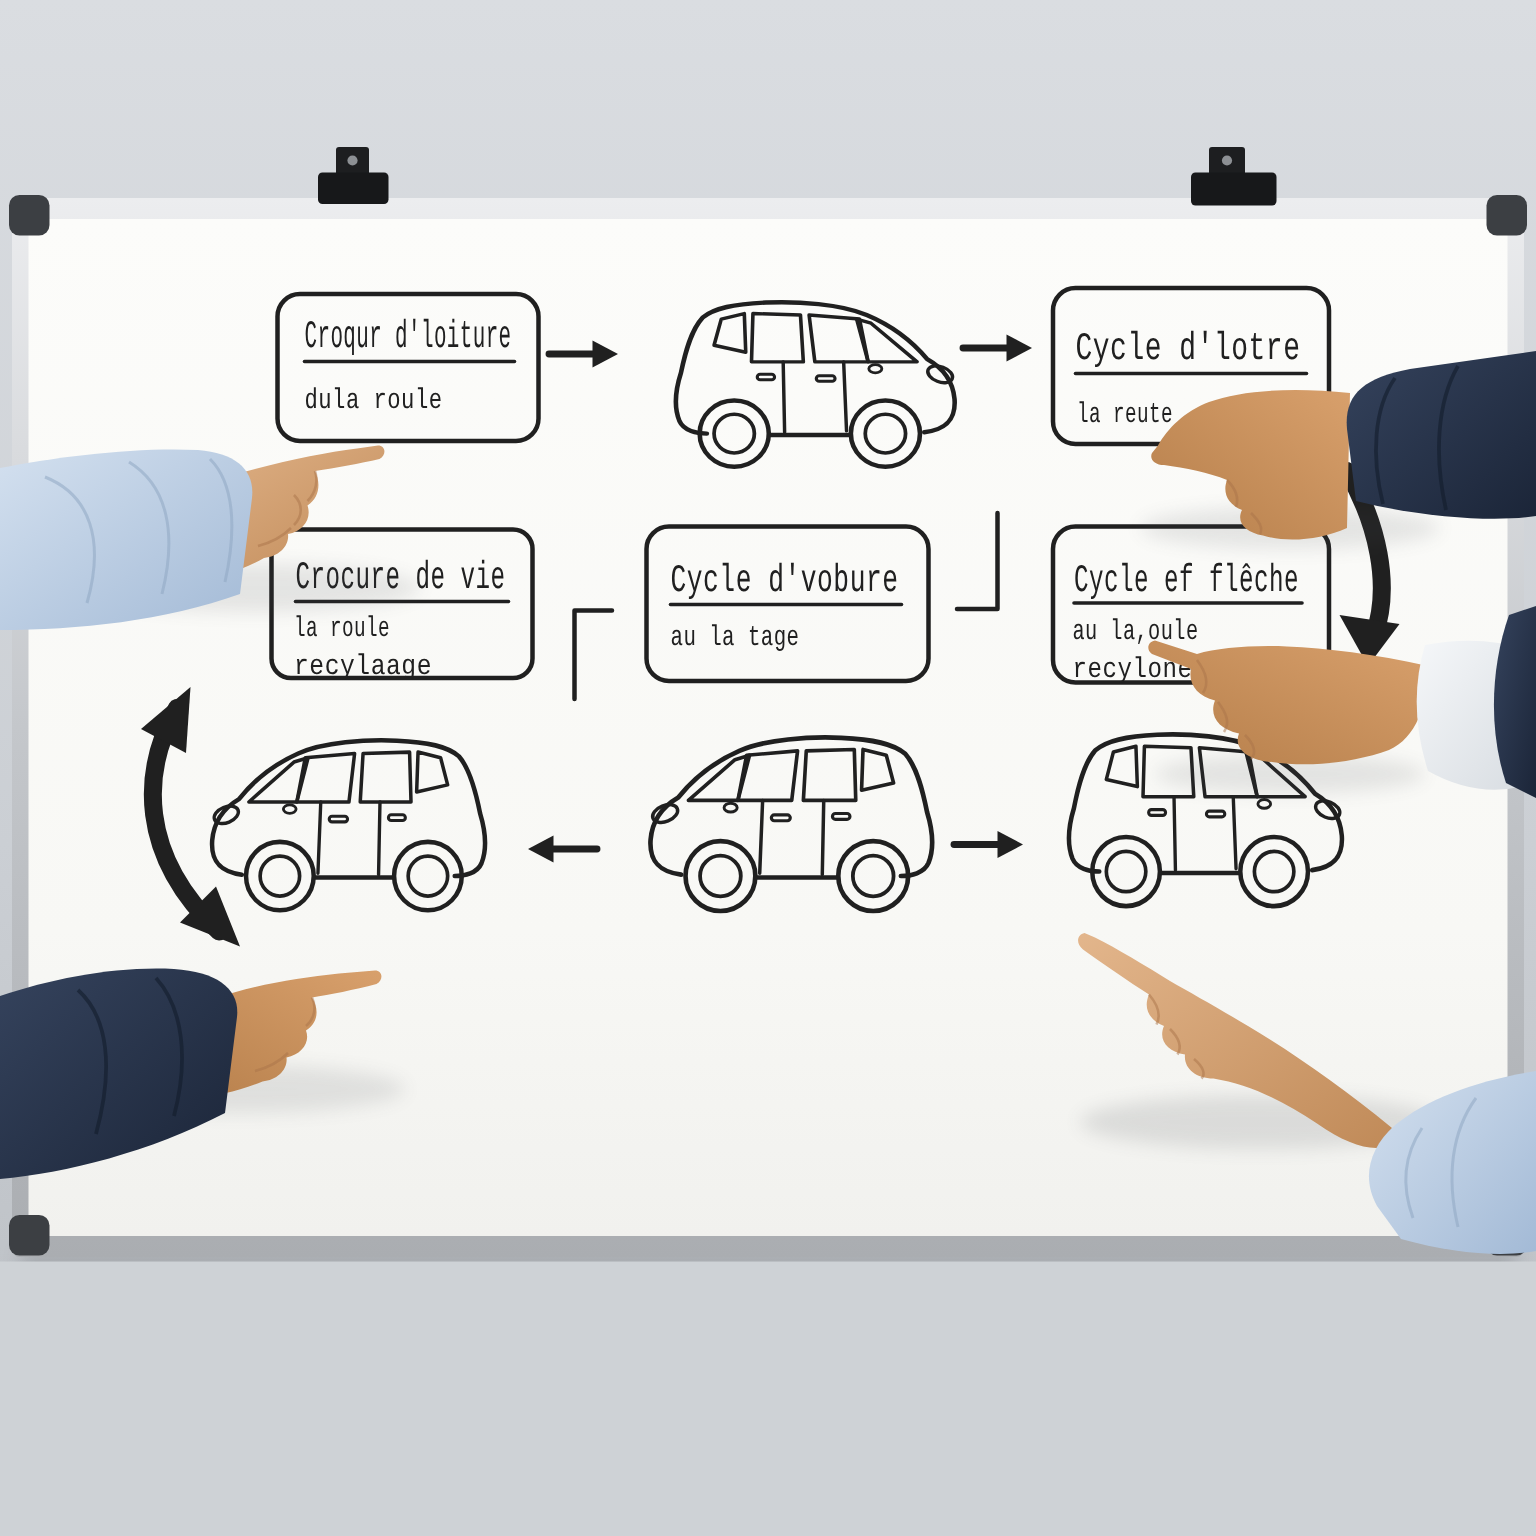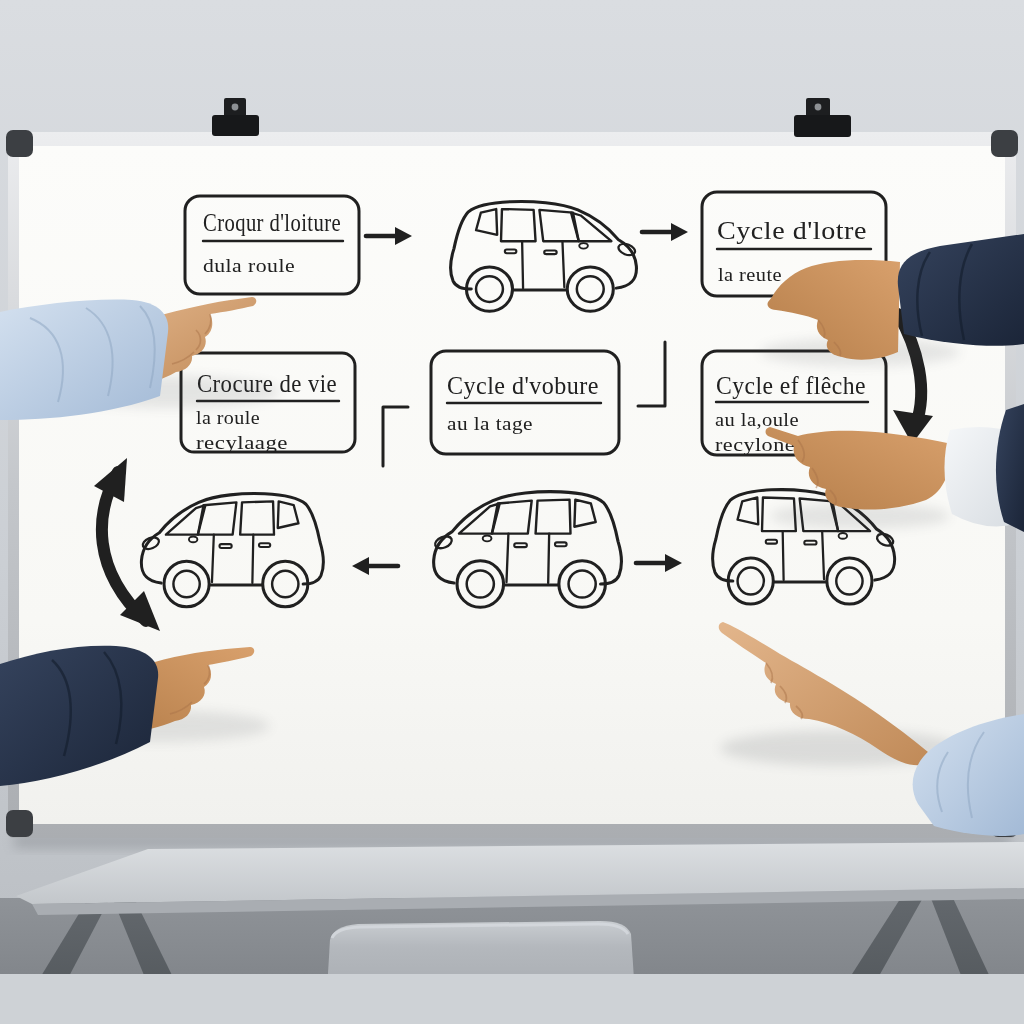--- a/index.html
+++ b/index.html
@@ -1,17 +1,17 @@
 <!DOCTYPE html>
 <html><head>
 <meta charset="utf-8">
 <style>
   html,body{margin:0;padding:0;background:#ced2d6;}
-  .scene{position:relative;width:1024px;height:974px;overflow:hidden;
-         font-family:Liberation Serif, serif;}
+  .scene{position:relative;width:1024px;height:841px;overflow:hidden;
+         font-family:Liberation Mono, monospace;}
   svg{display:block}
   .ink{stroke:#202020;fill:none;stroke-linecap:round;stroke-linejoin:round;}
   .t-title{font-size:26px;letter-spacing:.5px;}
   .t-sub{font-size:19px;letter-spacing:.4px;}
   .fold-blue{stroke:#8fa7c2;stroke-width:2;fill:none;opacity:.55;}
   .fold-navy{stroke:#131c2c;stroke-width:2.5;fill:none;opacity:.6;}
   .skinline{stroke:#a9744a;stroke-width:1.7;fill:none;opacity:.5;}
 </style>
 </head>
 <body>

